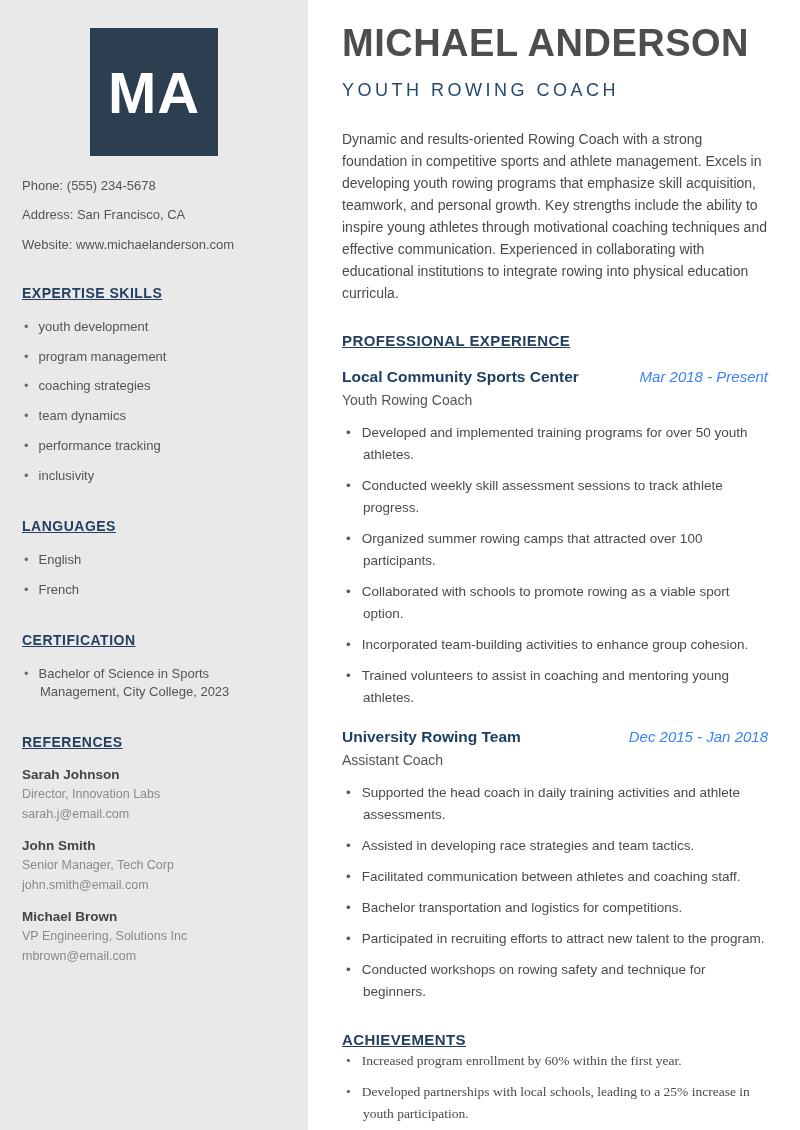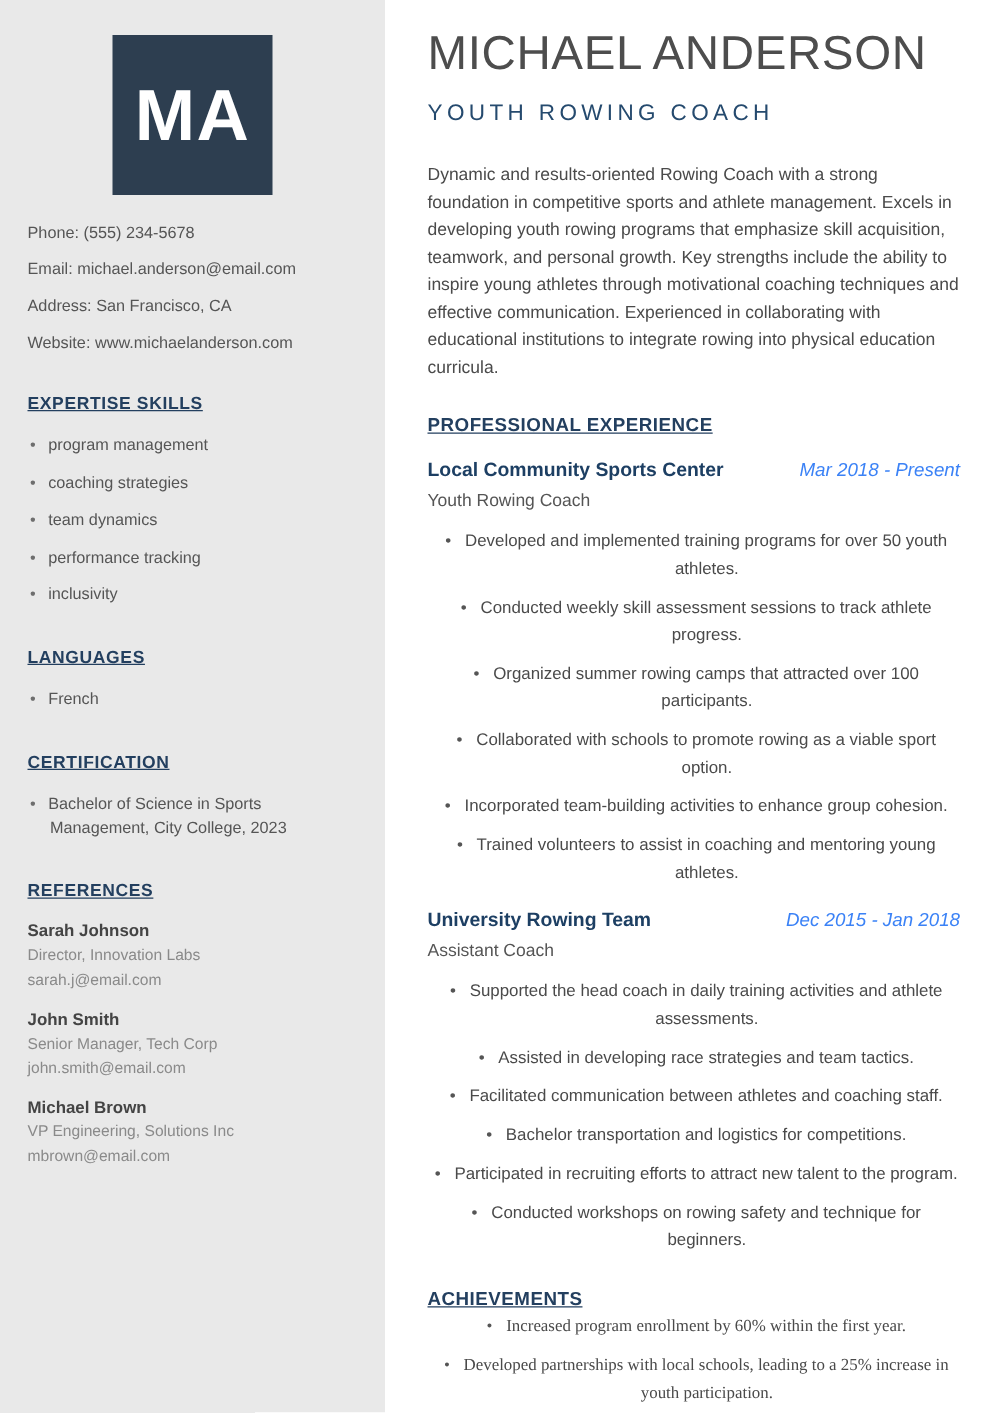--- a/index.html
+++ b/index.html
@@ -48,42 +48,42 @@
     padding-left: 16px; text-indent: -16px;
   }
   ul.side-list li::before { content: "\2022"; color: #6e6e6e; margin-right: 10px; }
   .ref-entry { margin-bottom: 15px; }
   .ref-name { font-size: 13.5px; font-weight: bold; color: #444444; margin: 0 0 4px 0; }
   .ref-detail { font-size: 12.5px; color: #8a8a8a; margin: 0 0 3px 0; line-height: 1.35; }
 
   
   .main { flex: 1; padding: 24px 32px 20px 34px; }
   .name {
-    font-size: 38px; font-weight: normal; color: #4d4d4d;
+    font-size: 38px; font-weight: bold; color: #4d4d4d;
     margin: 0; letter-spacing: 0.5px; line-height: 1.05;
   }
   .job-title {
     font-size: 18px; color: #254a6e;
     letter-spacing: 3.5px; margin: 16px 0 0 0; font-weight: 400;
   }
   .summary {
     font-size: 14px; color: #4a4a4a; line-height: 22px;
     margin: 27px 0 0 0;
   }
   .main-heading {
     font-size: 15px; font-weight: bold; color: #233f5f;
     text-decoration: underline; letter-spacing: 0.4px;
     margin: 28px 0 0 0;
   }
   .job { margin-top: 19px; }
   .job-header { display: flex; justify-content: space-between; align-items: baseline; }
   .company { font-size: 15.5px; font-weight: bold; color: #1d3f63; }
   .dates { font-size: 15px; font-style: italic; color: #3b82f6; white-space: nowrap; }
   .role { font-size: 14px; color: #555555; margin-top: 6px; }
-  ul.bullet-list { list-style: none; margin: 14px 0 0 0; padding: 0 0 0 4px; text-align: center; }
+  ul.bullet-list { list-style: none; margin: 14px 0 0 0; padding: 0 0 0 4px; }
   ul.bullet-list li {
     font-size: 13.5px; color: #4a4a4a; line-height: 22px;
     margin-bottom: 9px;
     padding-left: 17px; text-indent: -17px;
   }
   ul.bullet-list li::before { content: "\2022"; color: #555555; margin-right: 11px; }
   ul.achievement-list { margin-top: 2px; font-family: Liberation Serif, serif; }
 </style>
 </head>
 <body>
@@ -91,36 +91,37 @@
 <div class="page">
 
   <aside class="sidebar">
 
     <div class="avatar">
       <span class="avatar-initials">MA</span>
     </div>
 
     <div class="contact">
       <p class="contact-line">Phone: (555) 234-5678</p>
-      <p class="contact-line">Email: michael.anderson@email.com</p>
       <p class="contact-line">Address: San Francisco, CA</p>
       <p class="contact-line">Website: www.michaelanderson.com</p>
     </div>
 
     <h2 class="side-heading">EXPERTISE SKILLS</h2>
     <ul class="side-list">
+      <li>youth development</li>
       <li>program management</li>
       <li>coaching strategies</li>
       <li>team dynamics</li>
       <li>performance tracking</li>
       <li>inclusivity</li>
     </ul>
 
     <h2 class="side-heading">LANGUAGES</h2>
     <ul class="side-list">
+      <li>English</li>
       <li>French</li>
     </ul>
 
     <h2 class="side-heading">CERTIFICATION</h2>
     <ul class="side-list">
       <li>Bachelor of Science in Sports Management, City College, 2023</li>
     </ul>
 
     <h2 class="side-heading">REFERENCES</h2>
     <div class="ref-entry">

